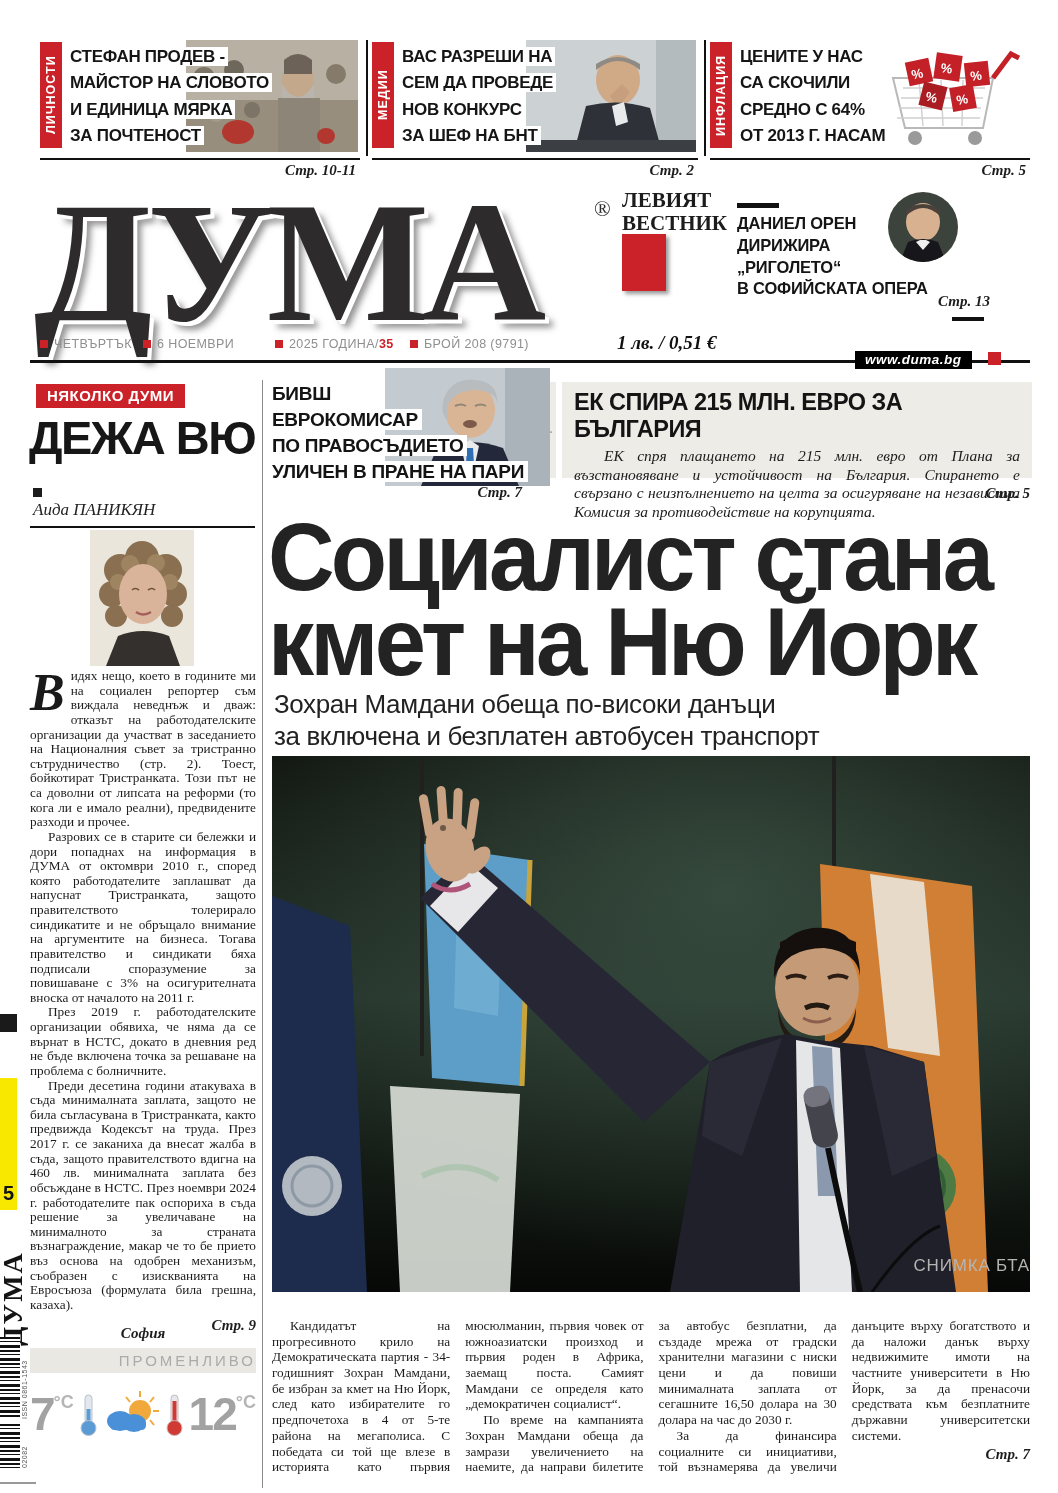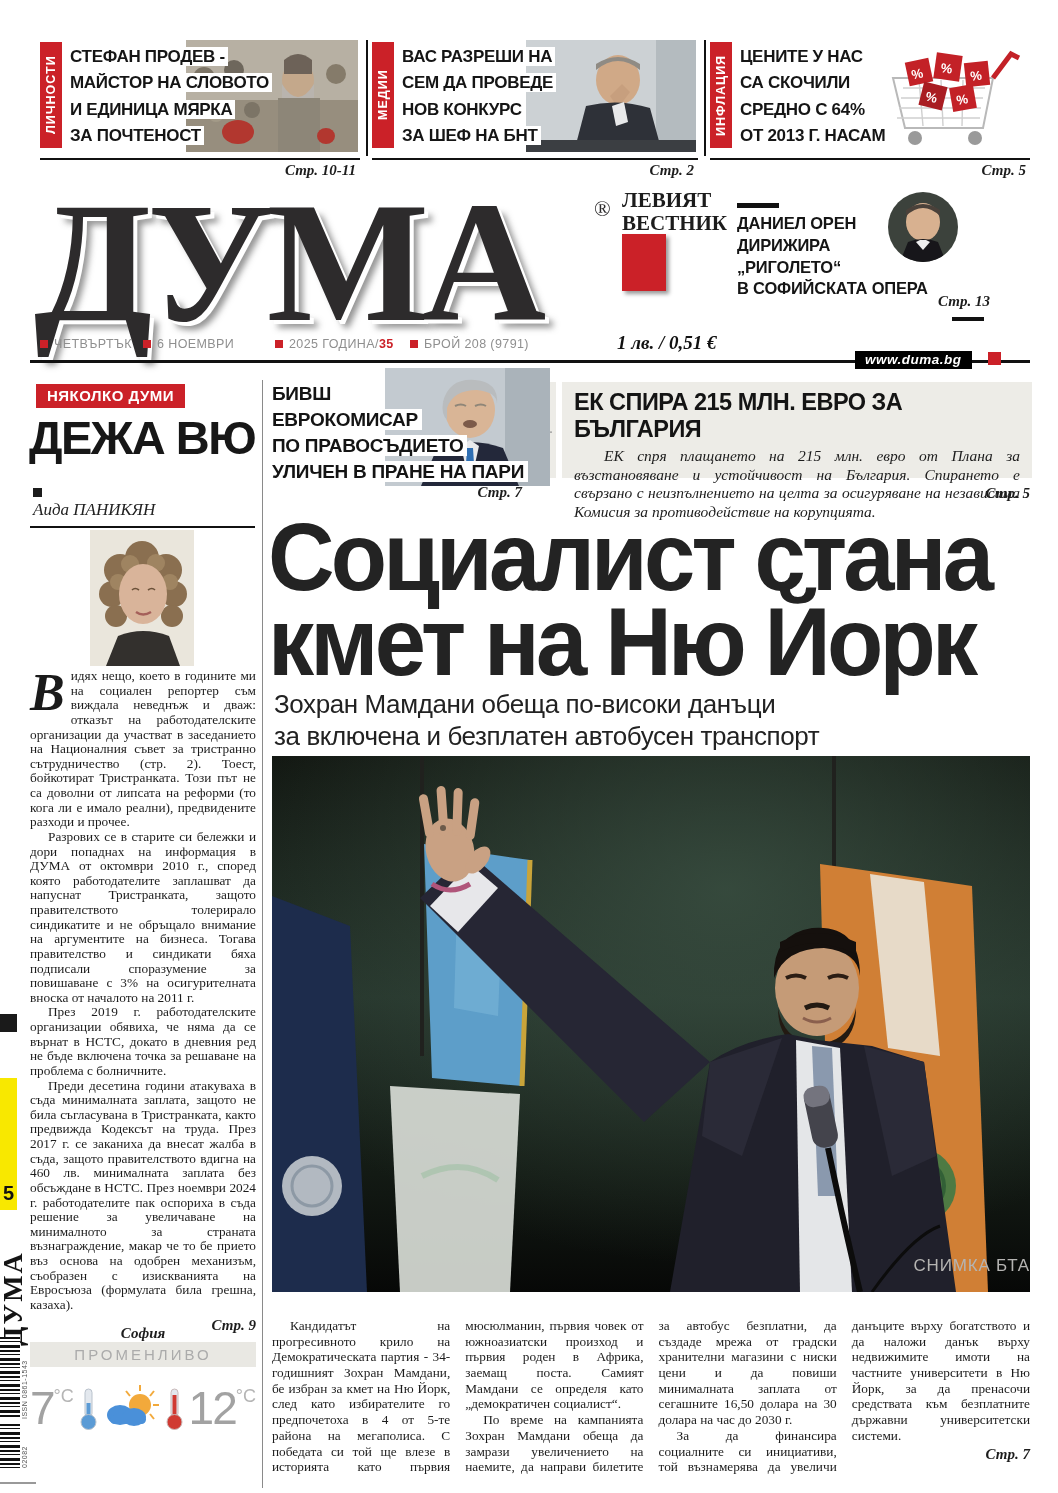--- a/index.html
+++ b/index.html
@@ -80,23 +80,23 @@
   .op-body p { text-indent:18px; margin:0; }
   .op-body p.first { text-indent:0; }
   .dropcap {
     float:left; font-family:"Liberation Serif", serif; font-style:italic; font-weight:bold;
     font-size:52px; line-height:.78; padding:4px 6px 0 0; color:#1a1a1a;
   }
   .op-page { display:block; text-align:right; margin-top:4px; }
   
   .weather { position:absolute; left:30px; top:1325px; width:226px; }
   .w-city { text-align:center; font-family:"Liberation Serif", serif; font-weight:bold; font-style:italic; font-size:15px; color:#1d1d1d; }
-  .w-cond { background:#e9e8e3; color:#ababab; text-align:center; font-size:15px; letter-spacing:3px; padding:4px 0; }
+  .w-cond { margin-top:6px; background:#e9e8e3; color:#ababab; text-align:right; font-size:15px; letter-spacing:3px; padding:4px 0; }
   .w-row { margin-top:14px; display:flex; align-items:center; justify-content:space-between; }
-  .w-temp { font-size:46px; color:#a2a2a2; font-weight:400; letter-spacing:-2px;text-align:center; }
+  .w-temp { font-size:46px; color:#a2a2a2; font-weight:700; letter-spacing:-2px;text-align:center; }
   .w-deg { font-size:18px; color:#b5b5b5; vertical-align:22px; letter-spacing:0; }
   
   .euro-photo { position:absolute; left:385px; top:368px; width:165px; height:118px; z-index:1; }
   .euro-head {
     position:absolute; left:272px; top:381px; z-index:2;
     font-weight:bold; font-size:19px; line-height:1.37; letter-spacing:-0.3px; color:#141414;
   }
   .euro-head span { background:#fff; padding:0 4px 0 0; box-decoration-break:clone; -webkit-box-decoration-break:clone; }
   .euro-page { position:absolute; left:300px; top:484px; width:222px; text-align:right; }
   .accent-label {

